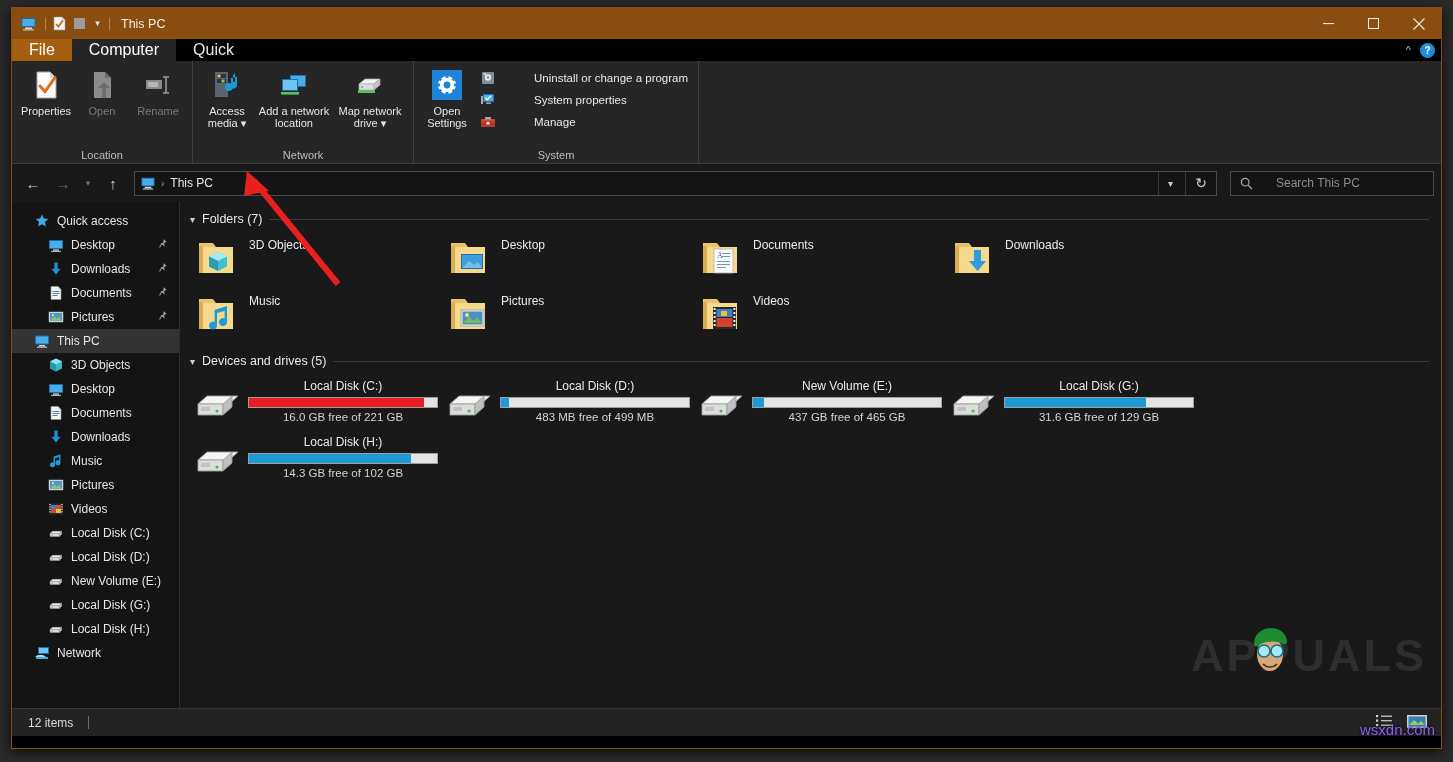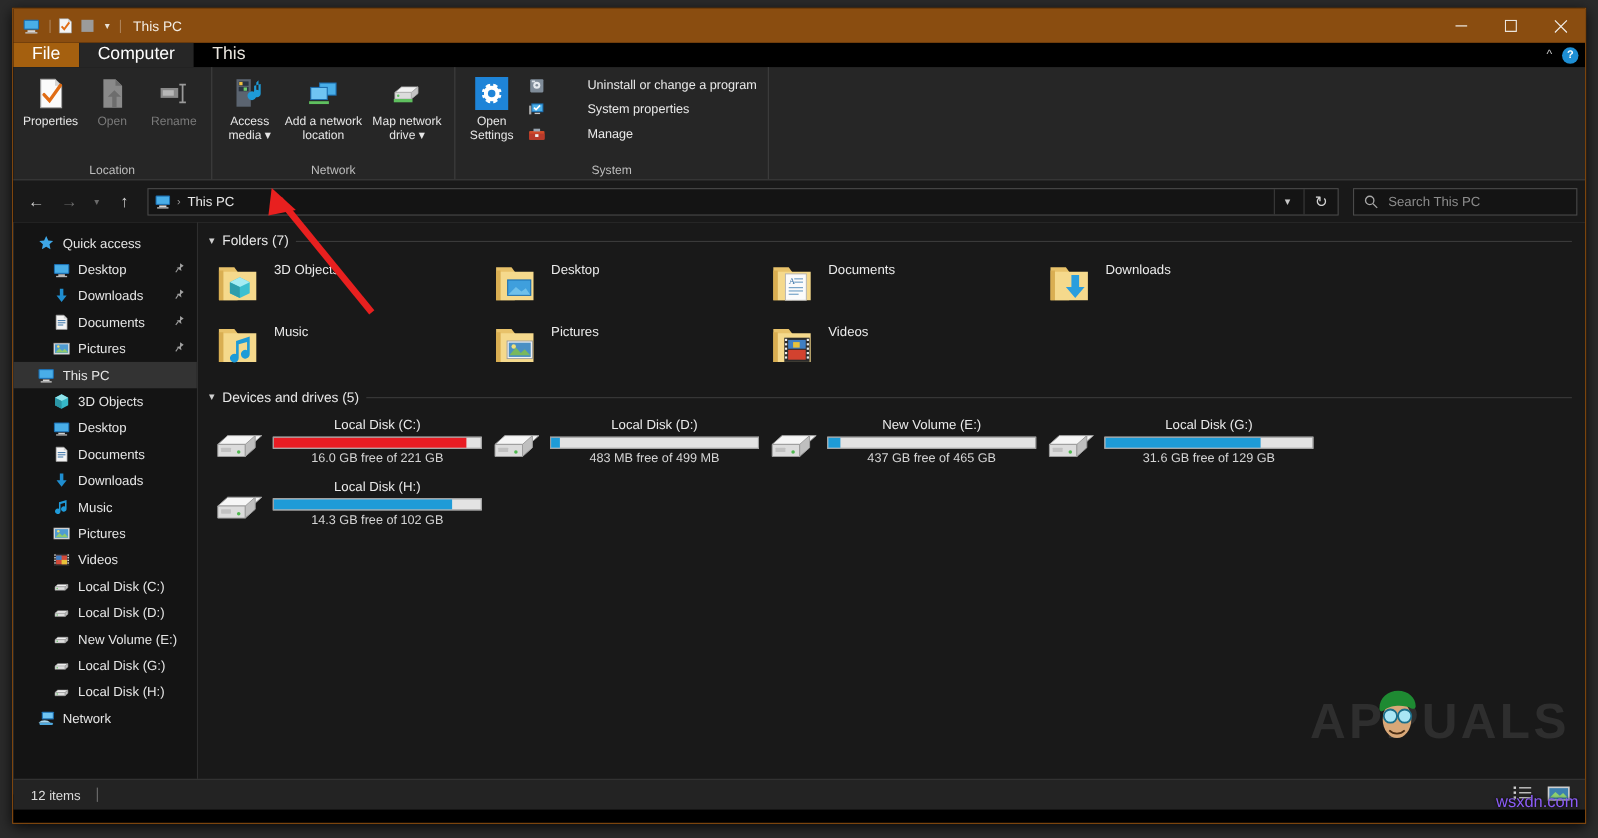--- a/index.html
+++ b/index.html
@@ -177,21 +177,21 @@
     color: #d2d2d2; font-size: 14px;
     border-left: 1px solid #3a3a3a;
   }
   #searchbox {
     width: 204px; height: 25px;
     background: #141414;
     border: 1px solid #4a4a4a;
     margin-left: 11px;
     display: flex; align-items: center;
     padding-left: 9px;
-    gap: 9px;
+    gap: 23px;
   }
   #search-input {
     background: transparent; border: none; outline: none;
     color: #d8d8d8; font-size: 12px;
     font-family: "Liberation Sans", sans-serif;
     width: 150px;
   }
   #search-input::placeholder { color: #8d8d8d; }
 
   
@@ -362,21 +362,21 @@
         <svg width="12" height="12" viewBox="0 0 12 12">
           <path d="M0.5 0.5L11.5 11.5M11.5 0.5L0.5 11.5" stroke="#f0ece6" stroke-width="1.1"></path>
         </svg>
       </div>
     </div>
   </div>
 
   <div id="tabstrip">
     <div class="tab file">File</div>
     <div class="tab active">Computer</div>
-    <div class="tab">This</div>
+    <div class="tab">Quick</div>
     <div id="tabstrip-right">
       <div class="chev-up">^</div>
       <div class="help-btn">?</div>
     </div>
   </div>
 
   <div id="ribbon">
 
     <div class="rib-group">
       <div class="rib-group-body">

